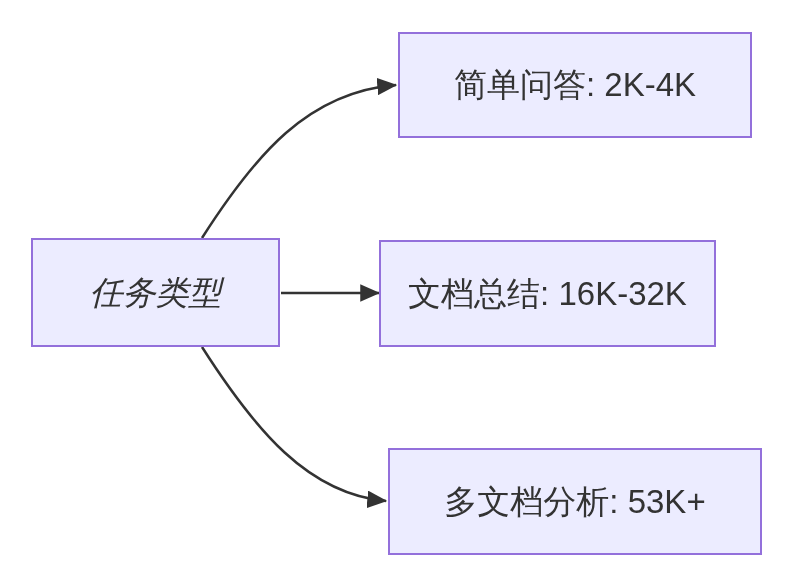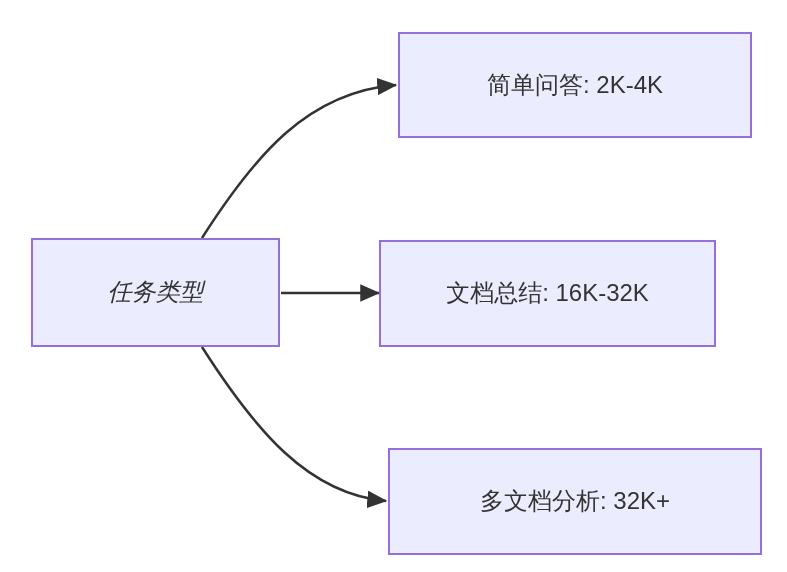--- a/index.html
+++ b/index.html
@@ -35,21 +35,21 @@
     position: absolute;
     box-sizing: border-box;
     background: var(--node-fill, #ECECFF);
     border: 2.5px solid var(--node-border, #9370DB);
     display: flex;
     align-items: center;
     justify-content: center;
   }
   .node .label {
     color: var(--text, #333333);
-    font-size: 24px;
+    font-size: 33px;
     line-height: 1.2;
     white-space: nowrap;
     text-align: center;
   }
 </style>
 </head>
 <body>
 
 <div class="canvas">
 
@@ -70,16 +70,16 @@
 
   <div class="node" style="left:398px; top:32px; width:354px; height:106px;">
     <span class="label">简单问答: 2K-4K</span>
   </div>
 
   <div class="node" style="left:379px; top:240px; width:337px; height:107px;">
     <span class="label">文档总结: 16K-32K</span>
   </div>
 
   <div class="node" style="left:388px; top:448px; width:374px; height:107px;">
-    <span class="label">多文档分析: 32K+</span>
+    <span class="label">多文档分析: 53K+</span>
   </div>
 
 </div>
 
 </body></html>

